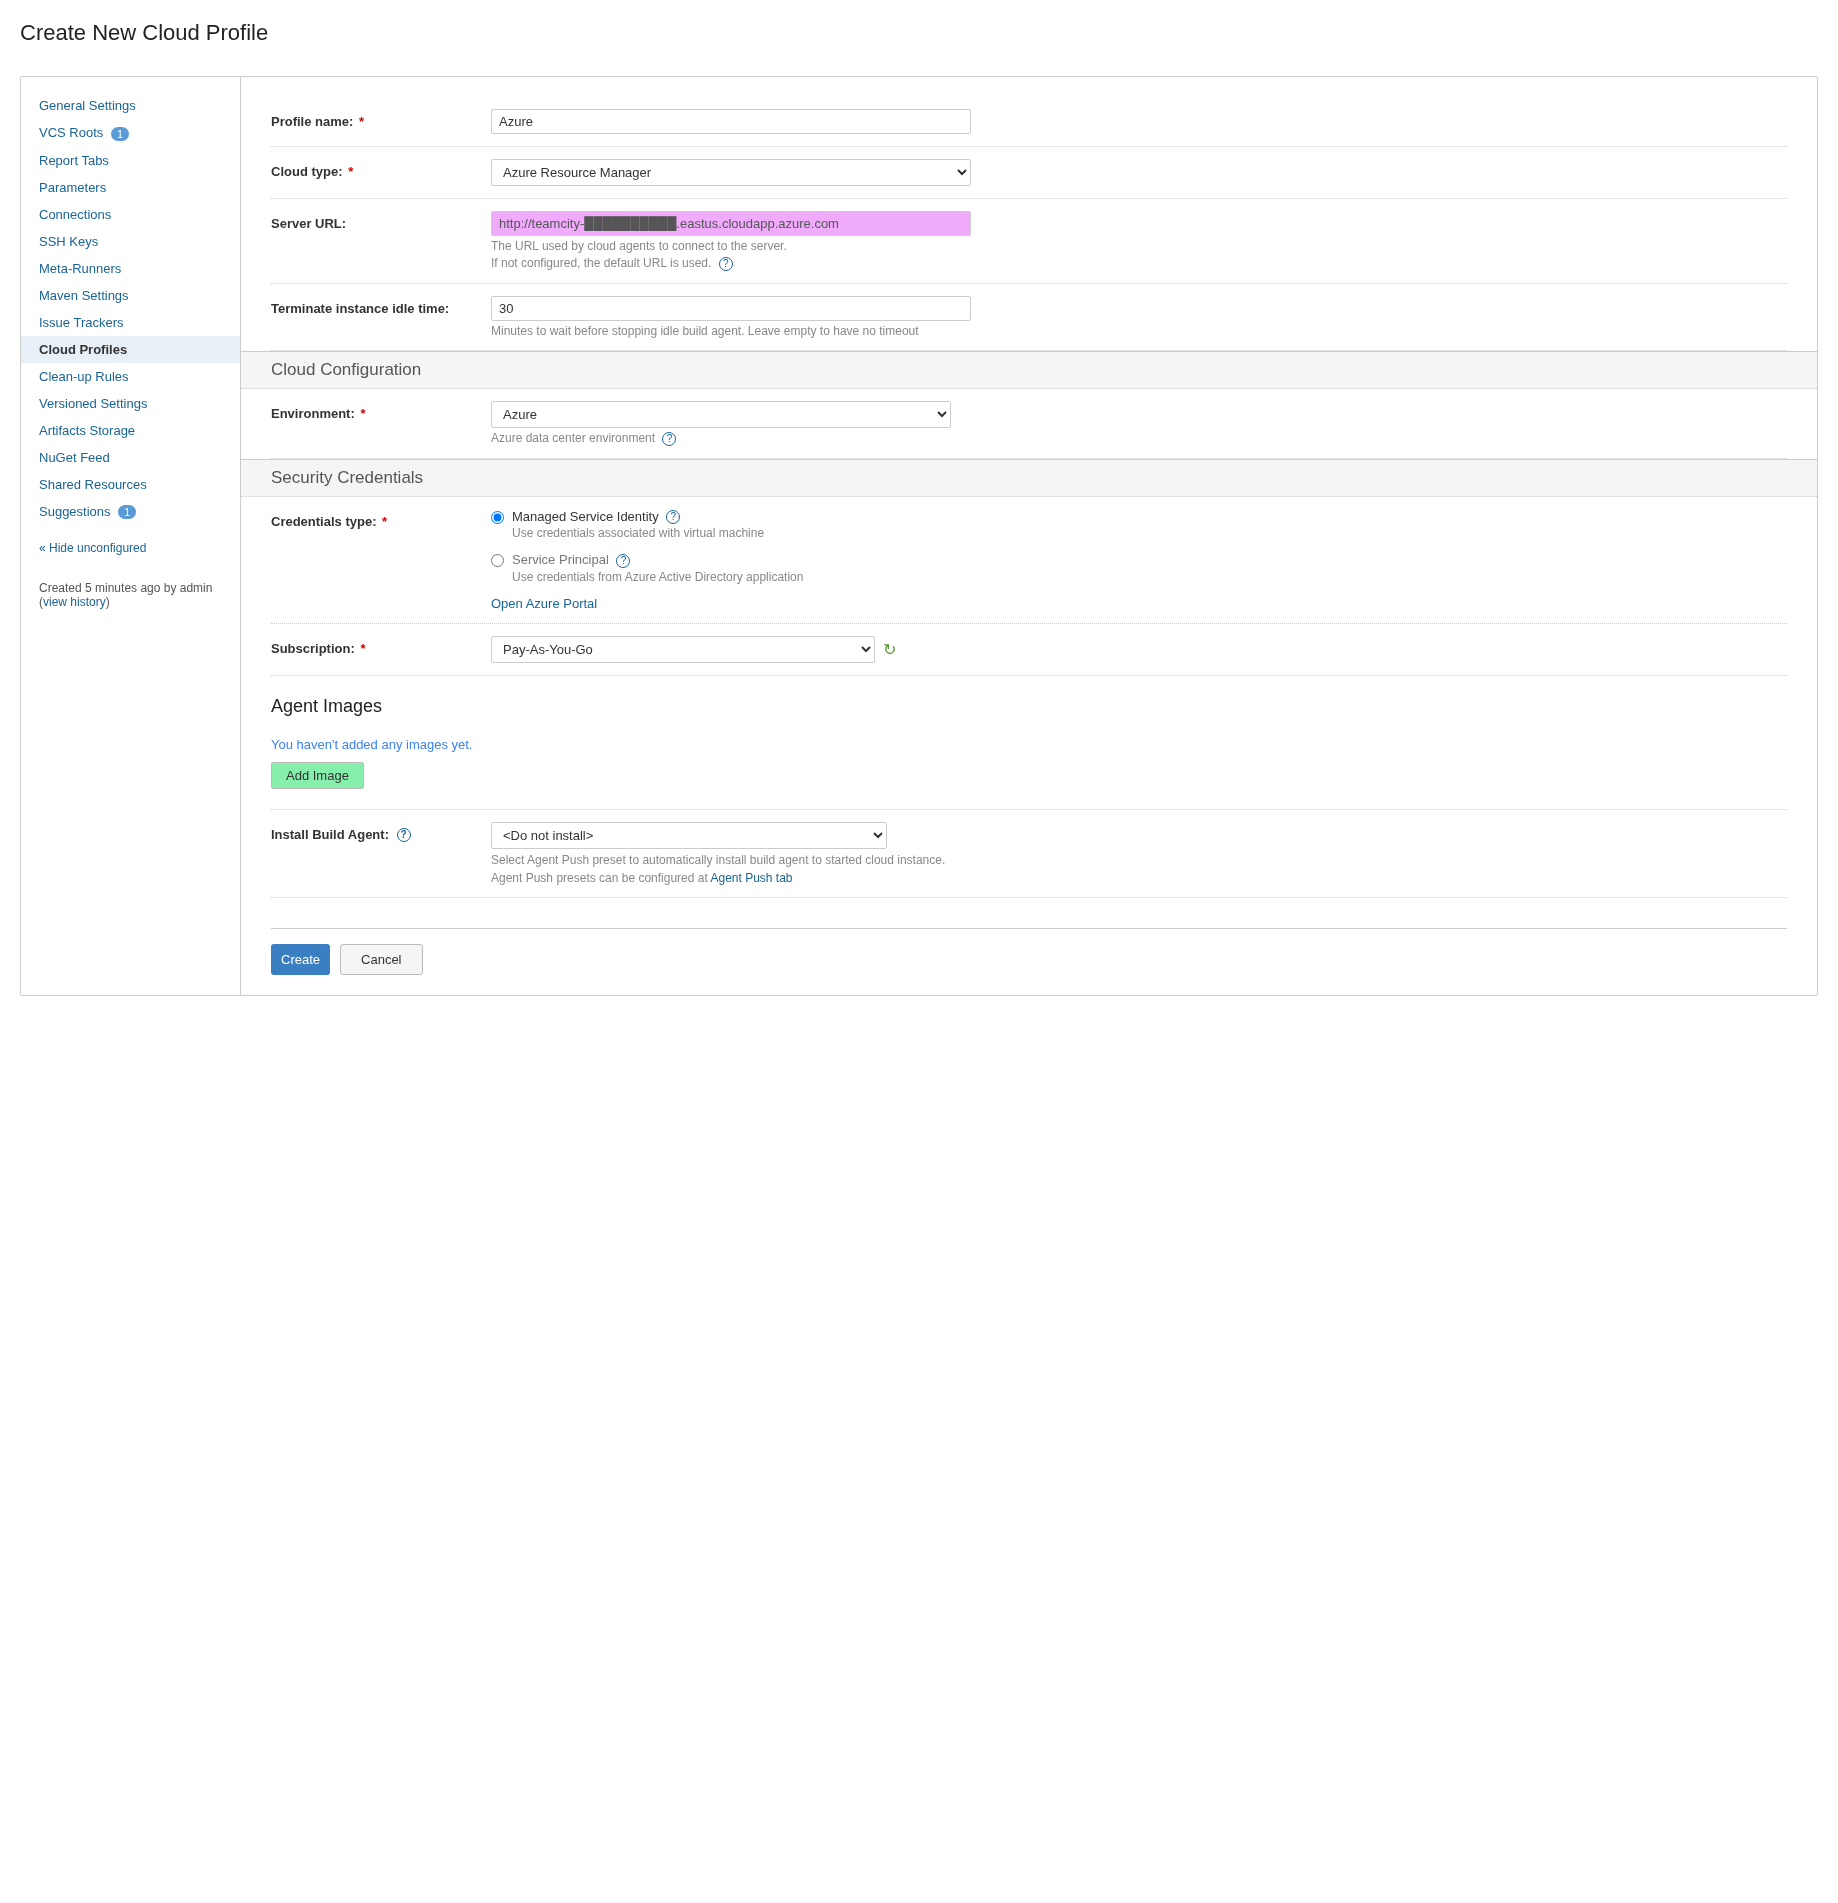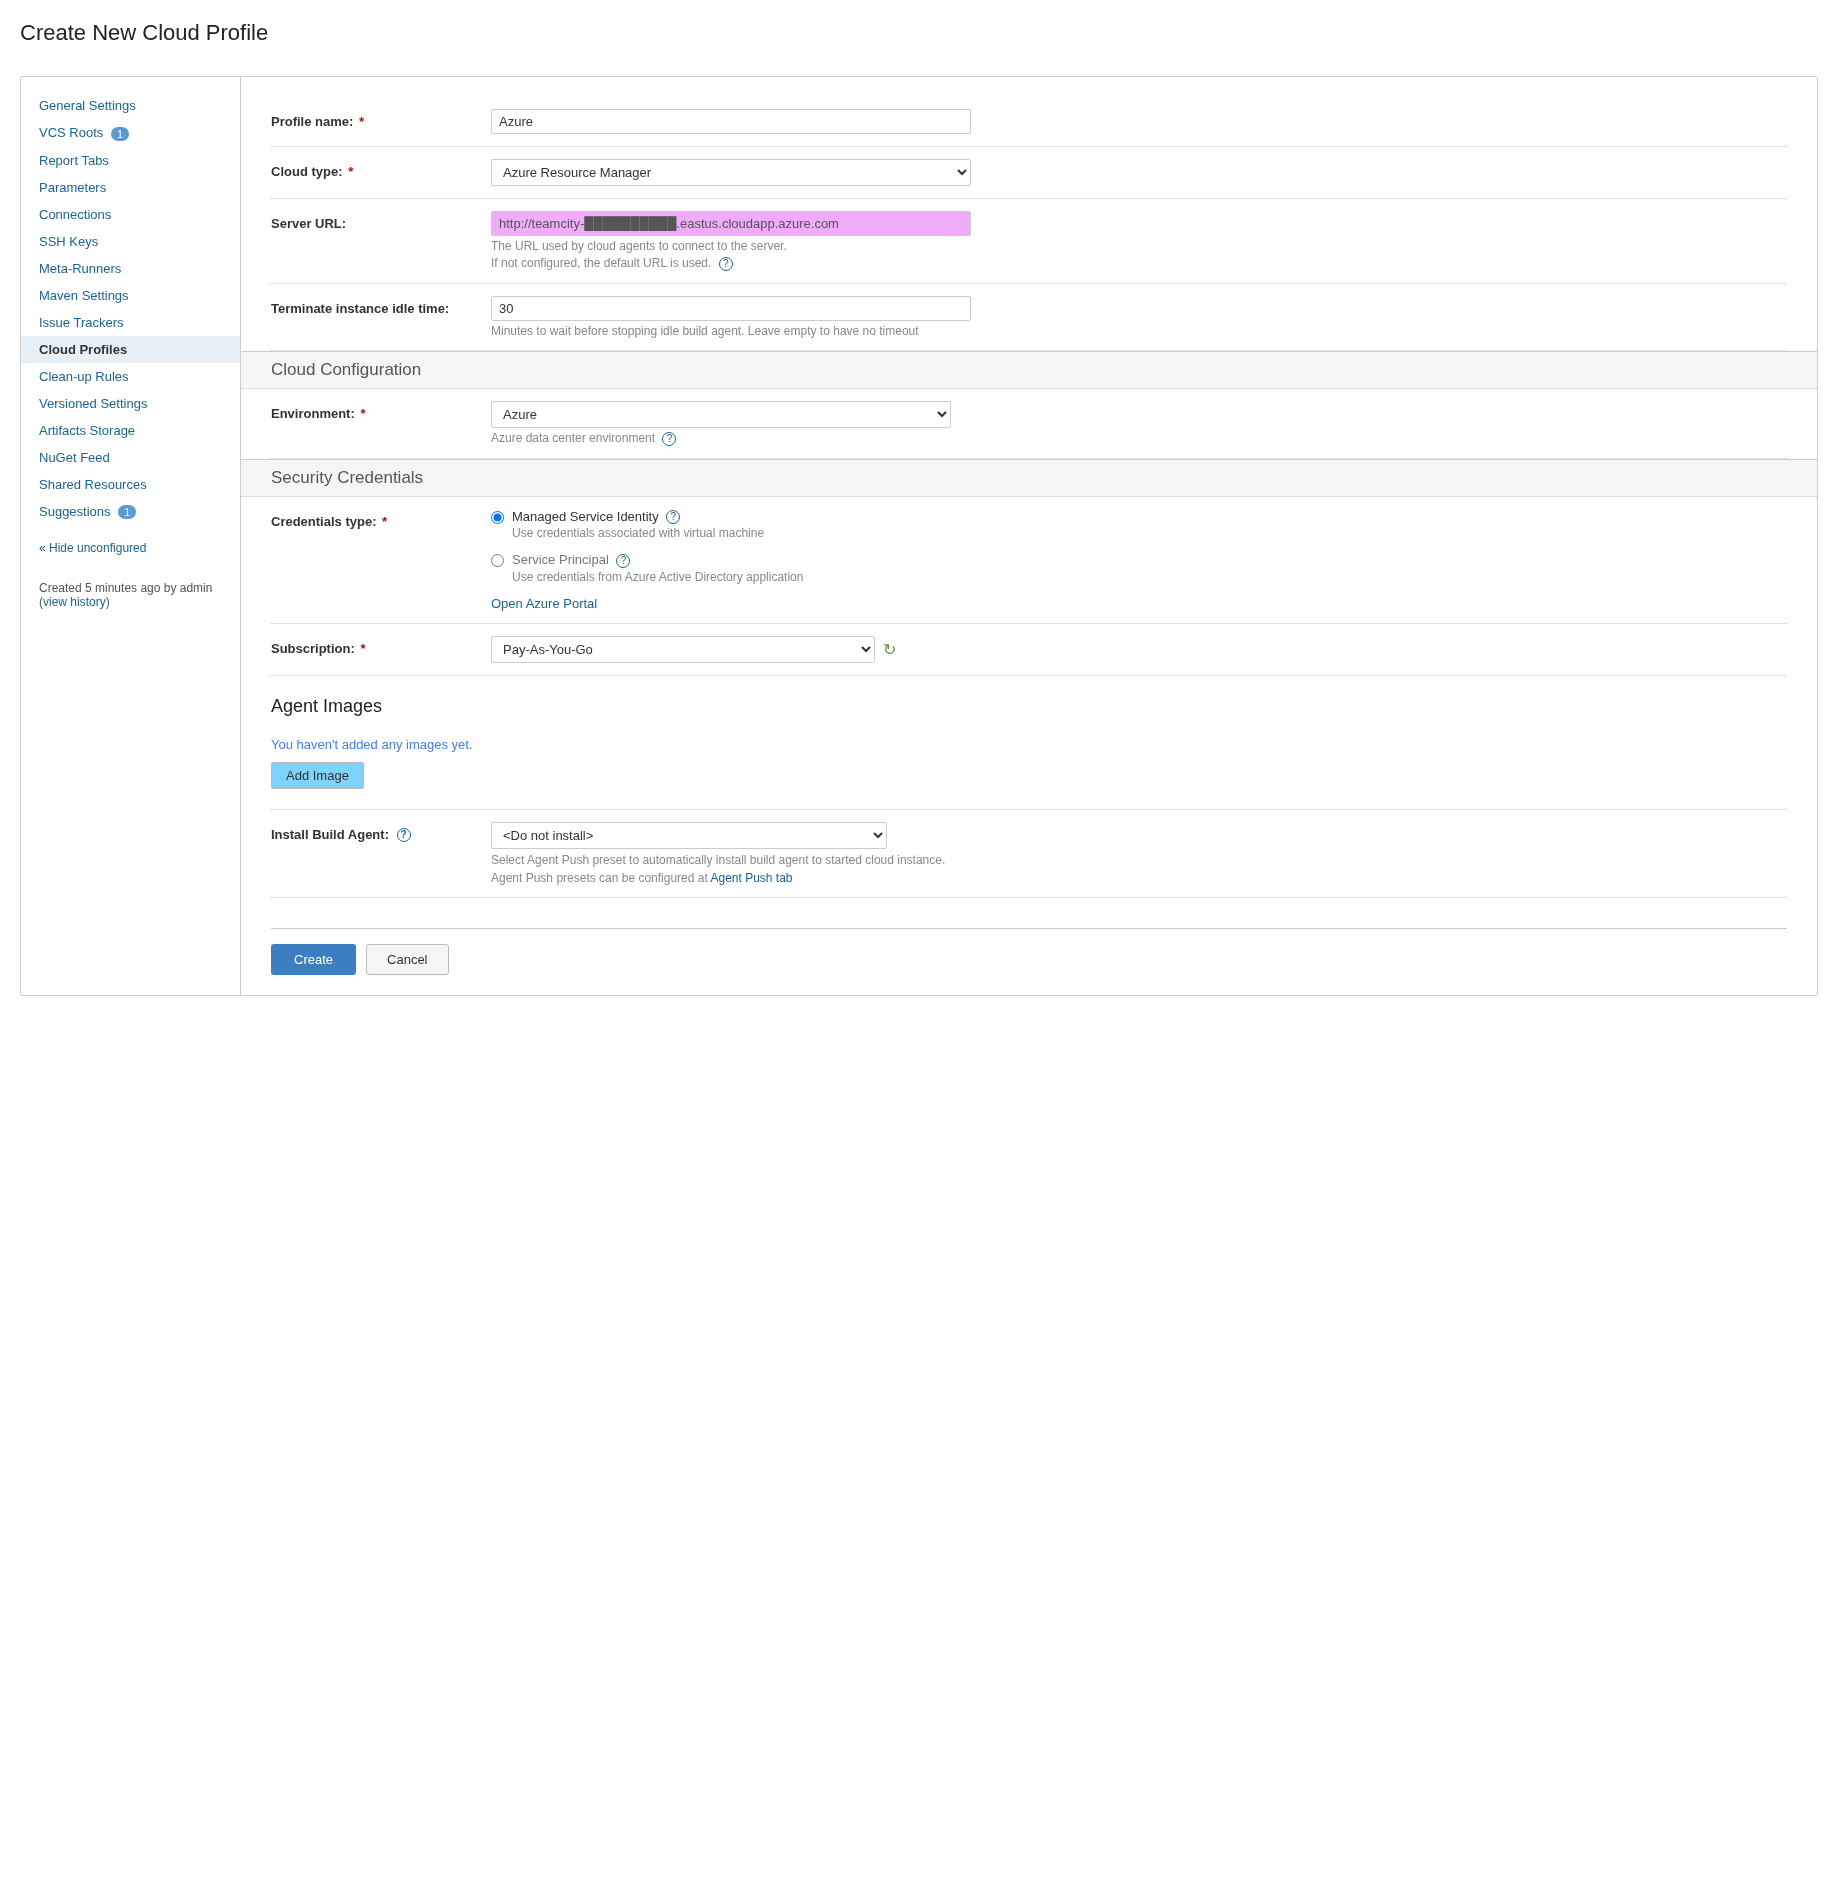--- a/index.html
+++ b/index.html
@@ -234,21 +234,21 @@
     }
     .no-images-text {
       color: #3b82f6;
       font-size: 13px;
       margin-bottom: 10px;
       margin-top: 20px;
     }
     .add-image-btn {
       padding: 5px 14px;
       border: 1px solid #bbb;
-      background: #7dd3fc;
+      background: #86efac;
       border-radius: 2px;
       font-size: 13px;
       cursor: pointer;
       color: #333;
       margin-bottom: 20px;
     }
     
     .install-agent-hint {
       color: #888;
       font-size: 12px;
@@ -261,21 +261,21 @@
     }
     
     .bottom-buttons {
       margin-top: 30px;
       padding-top: 15px;
       border-top: 1px solid #ccc;
       display: flex;
       gap: 10px;
     }
     .btn-create {
-      padding: 7px 23px;
+      padding: 7px 10px;
       background: #3a7fc1;
       color: #fff;
       border: none;
       border-radius: 3px;
       font-size: 13px;
       cursor: pointer;
     }
     .btn-cancel {
       padding: 7px 20px;
       background: #f5f5f5;

